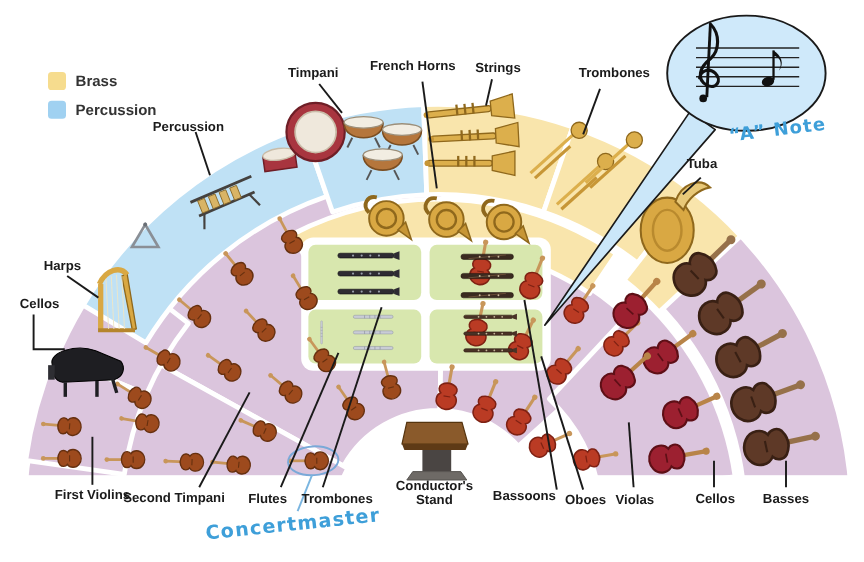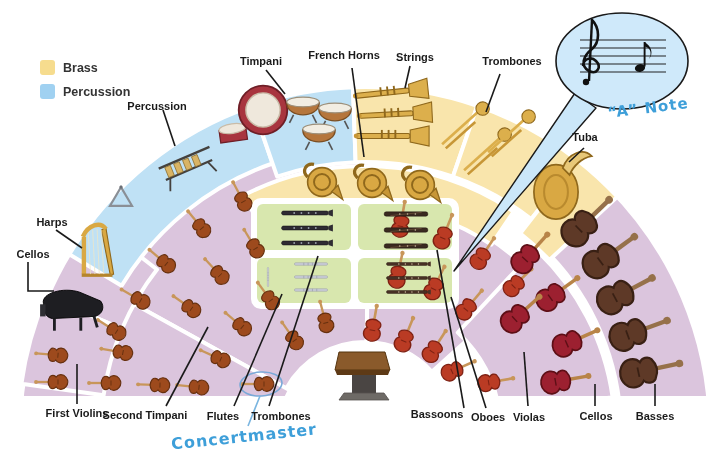--- a/index.html
+++ b/index.html
@@ -313,20 +313,21 @@
   <div class="lbl" style="left:344px;top:49px">French Horns</div>
   <div class="lbl" style="left:415px;top:51px">Strings</div>
   <div class="lbl" style="left:512px;top:55px">Trombones</div>
   <div class="lbl" style="left:585px;top:131px">Tuba</div>
   <div class="lbl" style="left:52px;top:216px">Harps</div>
   <div class="lbl" style="left:33px;top:248px">Cellos</div>
   <div class="lbl" style="left:77px;top:407px">First Violins</div>
   <div class="lbl" style="left:145px;top:409px">Second Timpani</div>
   <div class="lbl" style="left:223px;top:410px">Flutes</div>
   <div class="lbl" style="left:281px;top:410px">Trombones</div>
+  <div class="lbl wrap" style="left:362px;top:399px">Conductor's Stand</div>
   <div class="lbl" style="left:437px;top:408px">Bassoons</div>
   <div class="lbl" style="left:488px;top:411px">Oboes</div>
   <div class="lbl" style="left:529px;top:411px">Violas</div>
   <div class="lbl" style="left:596px;top:410px">Cellos</div>
   <div class="lbl" style="left:655px;top:410px">Basses</div>
 
   <div class="script" style="left:648px;top:99px;transform:translateX(-50%) rotate(-7deg);font-size:15px">“A” Note</div>
   <div class="script" style="left:244px;top:427px;transform:translateX(-50%) rotate(-6deg)">Concertmaster</div>
 
 </div>

